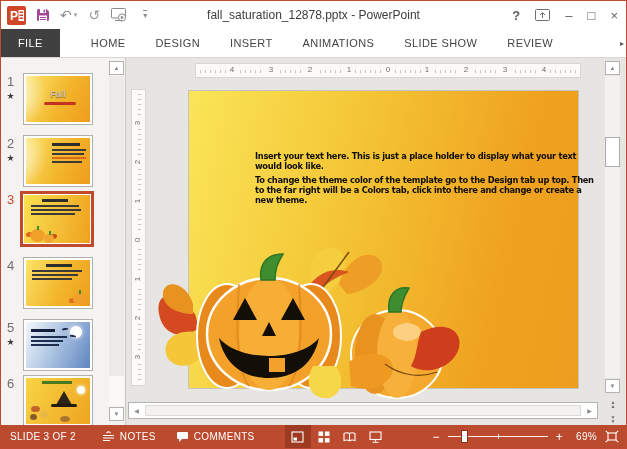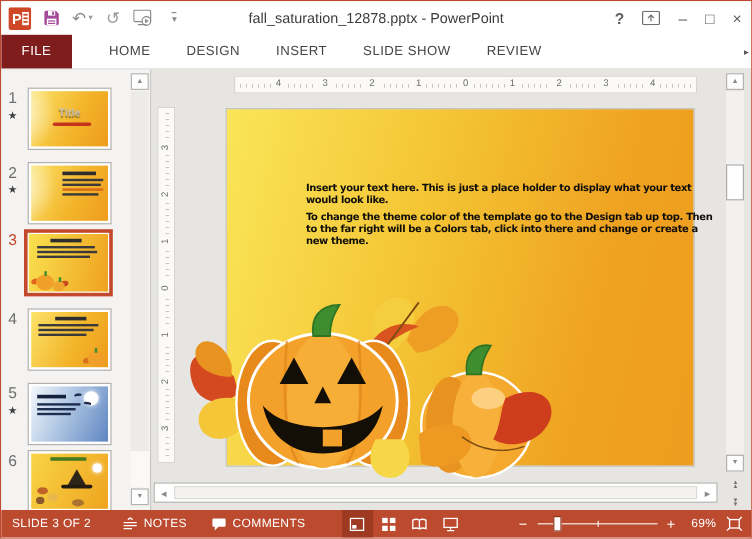--- a/index.html
+++ b/index.html
@@ -20,21 +20,21 @@
                text-align:center; font-size:12px; color:#3c3c3c; white-space:nowrap; overflow:hidden; }
   .win-controls { position:absolute; right:8px; top:0; height:28px; display:flex; align-items:center; gap:15px; }
   .win-controls span { color:#606060; font-size:13px; line-height:1; }
   .help-glyph { font-weight:bold; color:#707070; }
 
   
   .tabs { position:absolute; top:28px; left:0; right:0; height:29px; background:#fff;
           border-bottom:1px solid #d9d7d5; display:flex; align-items:stretch;
           font-size:11px; color:#444; }
   .tab { display:flex; align-items:center; padding:0 15px; letter-spacing:.4px; white-space:nowrap; }
-  .tab.active-file { background:#7f1d1d; color:#fff; padding:0 17px; margin-right:16px; }
+  .tab.active-file { background:#404040; color:#fff; padding:0 17px; margin-right:16px; }
   .tab-scroll { position:absolute; right:2px; top:10px; font-size:8px; color:#555; }
 
   
   .content { position:absolute; top:57px; left:0; right:0; bottom:23px; background:#e7e5e2; overflow:hidden; }
 
   
   .thumb-panel { position:absolute; left:0; top:0; width:125px; height:100%;
                  background:#f4f3f1; border-right:1px solid #cbc9c7; }
   .thumb-item { position:absolute; left:0; width:125px; height:58px; }
   .t1{top:15px} .t2{top:77px} .t3{top:133px} .t4{top:199px} .t5{top:261px} .t6{top:317px}
@@ -232,35 +232,36 @@
       <span>□</span>
       <span>×</span>
     </div>
   </div>
 
   <div class="tabs">
     <div class="tab active-file">FILE</div>
     <div class="tab">HOME</div>
     <div class="tab">DESIGN</div>
     <div class="tab">INSERT</div>
+    <div class="tab">ANIMATIONS</div>
     <div class="tab">SLIDE SHOW</div>
     <div class="tab">REVIEW</div>
     <span class="tab-scroll">▸</span>
   </div>
 
   <div class="content">
 
     <div class="thumb-panel">
 
       <div class="thumb-item t1">
         <div class="thumb-num">1</div>
         <div class="thumb-star">★</div>
         <div class="thumb-box">
           <div class="thumb-art art-orange art-swirl">
-            <div class="t1-title">Title</div>
+            <div class="t1-title">Fall</div>
             <div class="t1-sub"></div>
           </div>
         </div>
       </div>
 
       <div class="thumb-item t2">
         <div class="thumb-num">2</div>
         <div class="thumb-star">★</div>
         <div class="thumb-box">
           <div class="thumb-art art-orange art-swirl art2">

